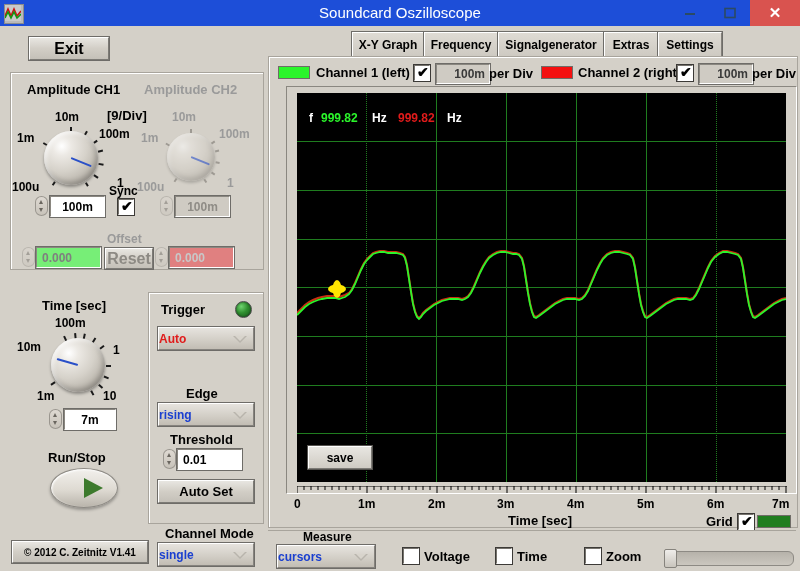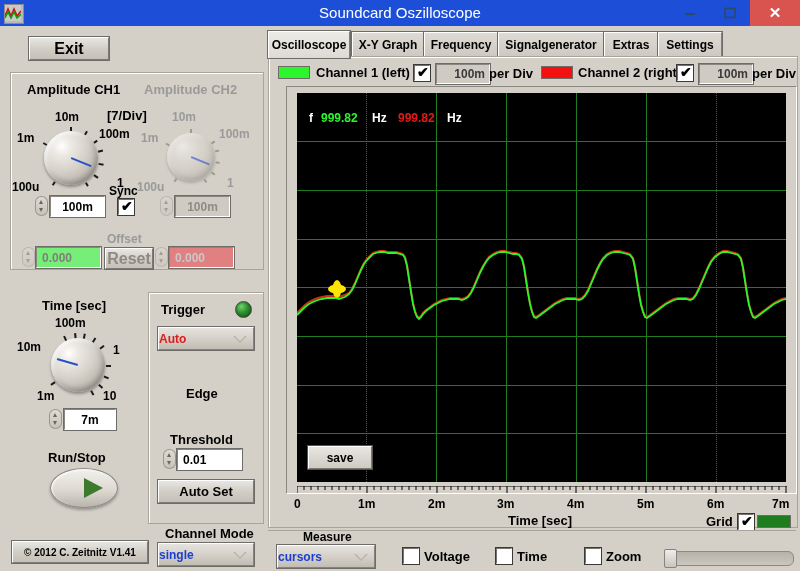--- a/index.html
+++ b/index.html
@@ -239,21 +239,21 @@
   </div>
 
   <div class="btn3d" style="left:29px;top:37px;width:78px;height:21px;">Exit</div>
 
   <div class="panel" style="left:10px;top:72px;width:252px;height:196px;">
   </div>
 
   <div class="lbl" style="left:27px;top:82px;font-size:13px;">Amplitude CH1</div>
   <div class="lbl dim" style="left:144px;top:82px;font-size:13px;">Amplitude CH2</div>
 
-  <div class="lbl" style="left:107px;top:108px;font-size:13px;">[7/Div]</div>
+  <div class="lbl" style="left:107px;top:108px;font-size:13px;">[9/Div]</div>
 
   <div class="lbl" style="left:55px;top:110px;">10m</div>
   <div class="lbl" style="left:17px;top:131px;">1m</div>
   <div class="lbl" style="left:99px;top:127px;">100m</div>
   <div class="lbl" style="left:12px;top:180px;">100u</div>
   <div class="lbl" style="left:117px;top:176px;">1</div>
 
   <div class="knob-wrap" style="left:40px;top:127px;width:62px;height:62px;">
     <div class="knob" style="left:4px;top:4px;width:54px;height:54px;"></div>
     <div class="knob-needle" style="left:31px;top:30px;width:22px;transform:rotate(22deg);"></div>
@@ -350,37 +350,40 @@
   <div class="panel" style="left:148px;top:292px;width:114px;height:230px;"></div>
   <div class="lbl" style="left:161px;top:302px;font-size:13px;">Trigger</div>
   <div class="led" style="left:235px;top:301px;"></div>
 
   <div class="ring" style="left:158px;top:327px;width:94px;height:21px;">
     <span style="color:#e01b1b;">Auto</span>
     <span class="arrow"></span>
   </div>
 
   <div class="lbl" style="left:186px;top:386px;font-size:13px;">Edge</div>
+  <div class="ring" style="left:158px;top:403px;width:94px;height:21px;">
+    <span style="color:#1a3fd0;">rising</span>
+    <span class="arrow"></span>
+  </div>
 
   <div class="lbl" style="left:170px;top:432px;font-size:13px;">Threshold</div>
   <div class="spinner" style="left:163px;top:449px;">
     <div class="sbody"></div>
   </div>
   <div class="numbox" style="left:177px;top:449px;width:58px;height:19px;justify-content:flex-start;padding-left:5px;">0.01</div>
 
   <div class="btn3d" style="left:158px;top:480px;width:94px;height:21px;font-size:13px;">Auto Set</div>
 
   <div class="lbl" style="left:165px;top:526px;font-size:13px;">Channel Mode</div>
   <div class="ring" style="left:158px;top:543px;width:94px;height:21px;">
     <span style="color:#1a3fd0;">single</span>
     <span class="arrow"></span>
   </div>
 
   <div class="tabstrip" style="left:268px;top:31px;width:528px;height:26px;">
-    <div class="tab active" style="left:0px;width:80px;top:0;">Oscilloscope</div>
     <div class="tab" style="left:84px;width:70px;top:1px;">X-Y Graph</div>
     <div class="tab" style="left:156px;width:72px;top:1px;">Frequency</div>
     <div class="tab" style="left:230px;width:104px;top:1px;">Signalgenerator</div>
     <div class="tab" style="left:336px;width:52px;top:1px;">Extras</div>
     <div class="tab" style="left:390px;width:62px;top:1px;">Settings</div>
   </div>
 
   <div class="panel" style="left:268px;top:56px;width:528px;height:470px;"></div>
 
   <div class="swatch" style="left:278px;top:66px;width:30px;height:11px;background:#2bf52b;"></div>

